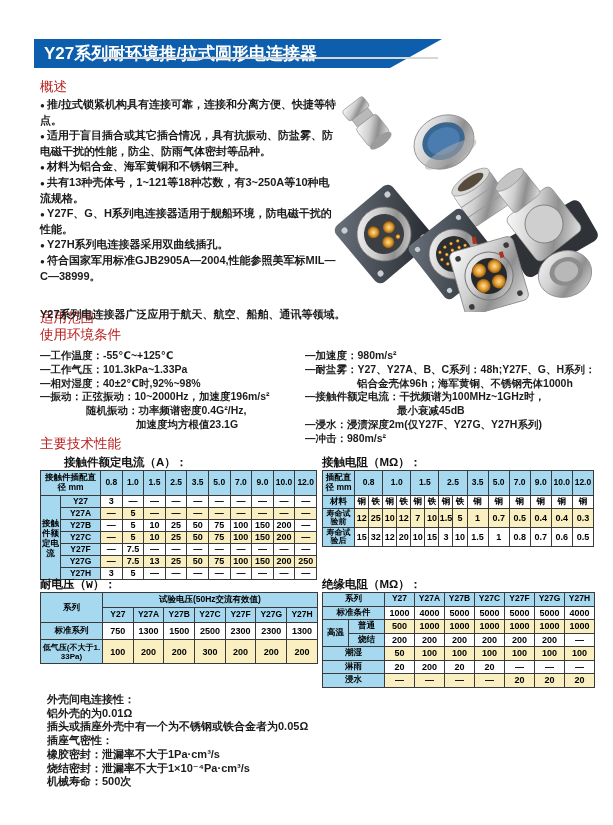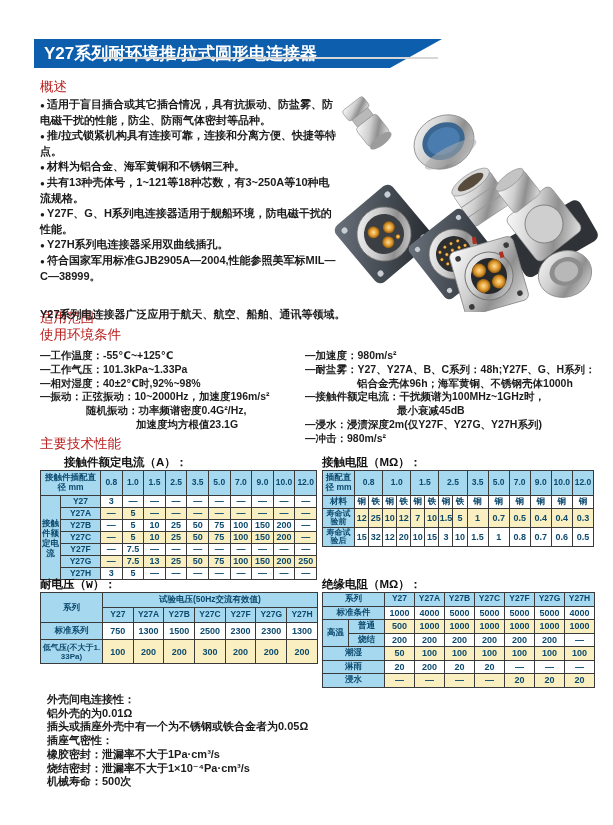--- a/index.html
+++ b/index.html
@@ -30,21 +30,21 @@
   .left-c3-1{padding-left:96px;}
   .right-c1-0{padding-left:52px;}
   .right-c2-0{padding-left:92px;}
   
   .tbl-title{position:absolute;font-size:11.5px;font-weight:bold;color:#111;}
   #current-title{left:40px;top:455px;margin-left:24px;}
   #res-title{left:322px;top:455px;}
   #volt-title{left:40px;top:577px;font-family:Liberation Mono, monospace;}
   #ins-title{left:322px;top:577px;}
   
-  table{position:absolute;border-collapse:collapse;table-layout:fixed;font-weight:bold;color:#0c4a6e;background:#fff;}
+  table{position:absolute;border-collapse:collapse;table-layout:fixed;font-weight:bold;color:#000000;background:#fff;}
   th,td{border:1px solid #3a3a3a;text-align:center;padding:0;overflow:hidden;vertical-align:middle;}
   .hd{background:#a6d8ef;font-size:8.5px;line-height:1.12;font-weight:bold;}
   td{font-size:9px;}
   .alt{background:#f9efc0;}
   .brk{word-break:break-all;}
   
   #current-table{left:40px;top:470px;width:276px;}
   #current-table thead th{height:24px;}
   #current-table tbody td{height:11px;line-height:11px;}
   #current-table .side{font-size:8.5px;line-height:10px;}
@@ -190,22 +190,22 @@
       <circle cx="-8" cy="-8" r="7" fill="url(#gold)"></circle>
         <circle cx="8" cy="-8" r="7" fill="url(#gold)"></circle>
       <circle cx="-8" cy="8" r="7" fill="url(#gold)"></circle>
         <circle cx="8" cy="8" r="7" fill="url(#gold)"></circle>
       <rect x="16" y="-20" width="4" height="6" fill="#b03020"></rect>
     </g>
   </svg>
 
   <div class="sec-h" id="overview-h">概述</div>
   <div class="bullets">
+      <div class="bullet">推/拉式锁紧机构具有连接可靠，连接和分离方便、快捷等特点。</div>
       <div class="bullet">适用于盲目插合或其它插合情况，具有抗振动、防盐雾、防电磁干扰的性能，防尘、防雨气体密封等品种。</div>
-      <div class="bullet">推/拉式锁紧机构具有连接可靠，连接和分离方便、快捷等特点。</div>
       <div class="bullet">材料为铝合金、海军黄铜和不锈钢三种。</div>
       <div class="bullet">共有13种壳体号，1~121等18种芯数，有3~250A等10种电流规格。</div>
       <div class="bullet">Y27F、G、H系列电连接器适用于舰船环境，防电磁干扰的性能。</div>
       <div class="bullet">Y27H系列电连接器采用双曲线插孔。</div>
       <div class="bullet">符合国家军用标准GJB2905A—2004,性能参照美军标MIL—C—38999。</div>
     </div>
 
   <div class="sec-h" id="scope-h">适用范围</div>
   <div class="scope-text">Y27系列电连接器广泛应用于航天、航空、船舶、通讯等领域。</div>
 

